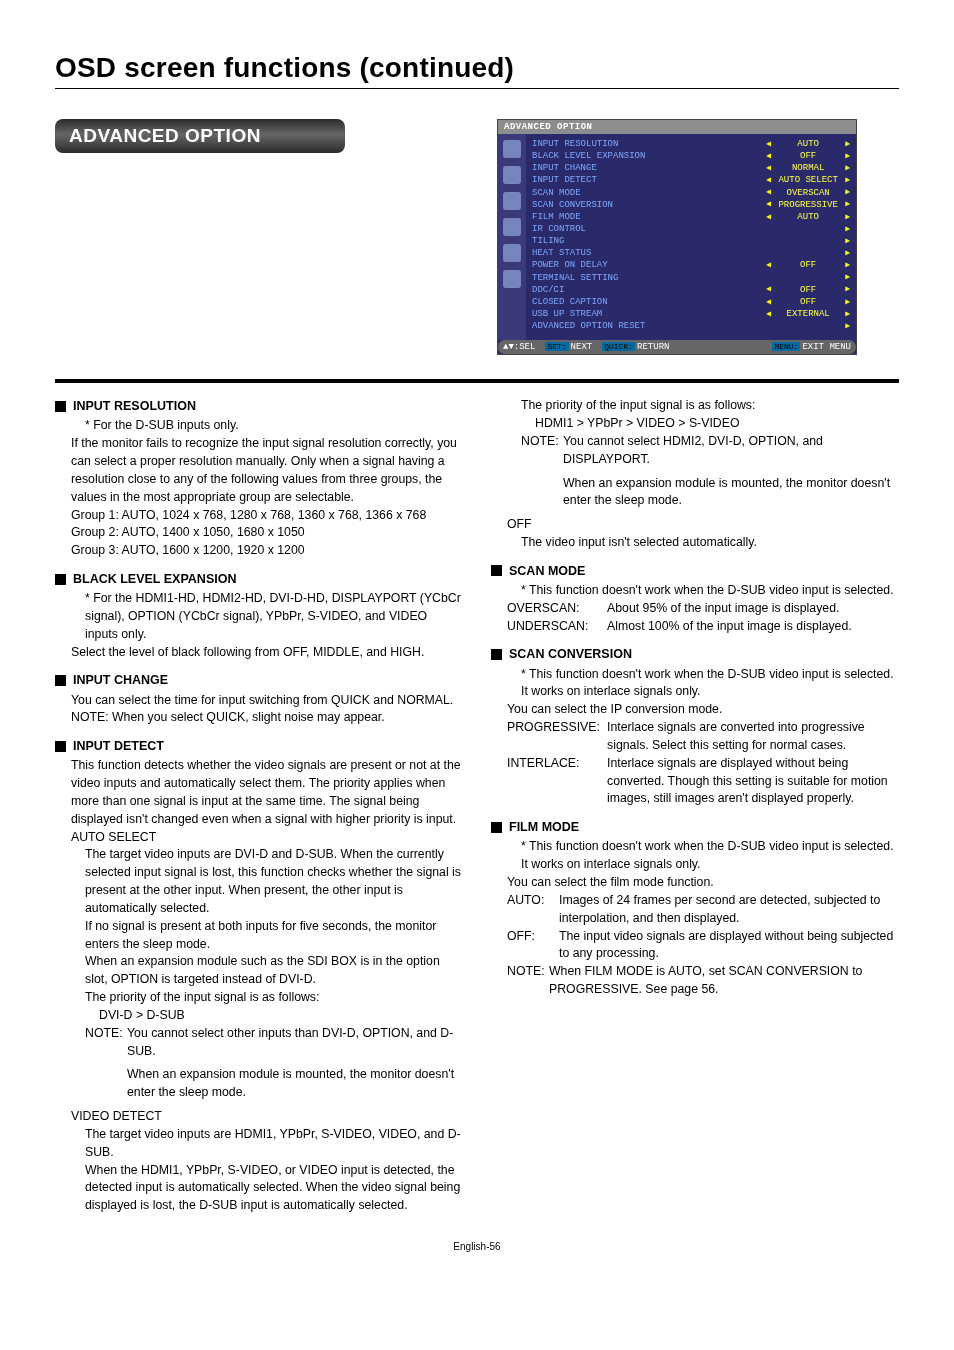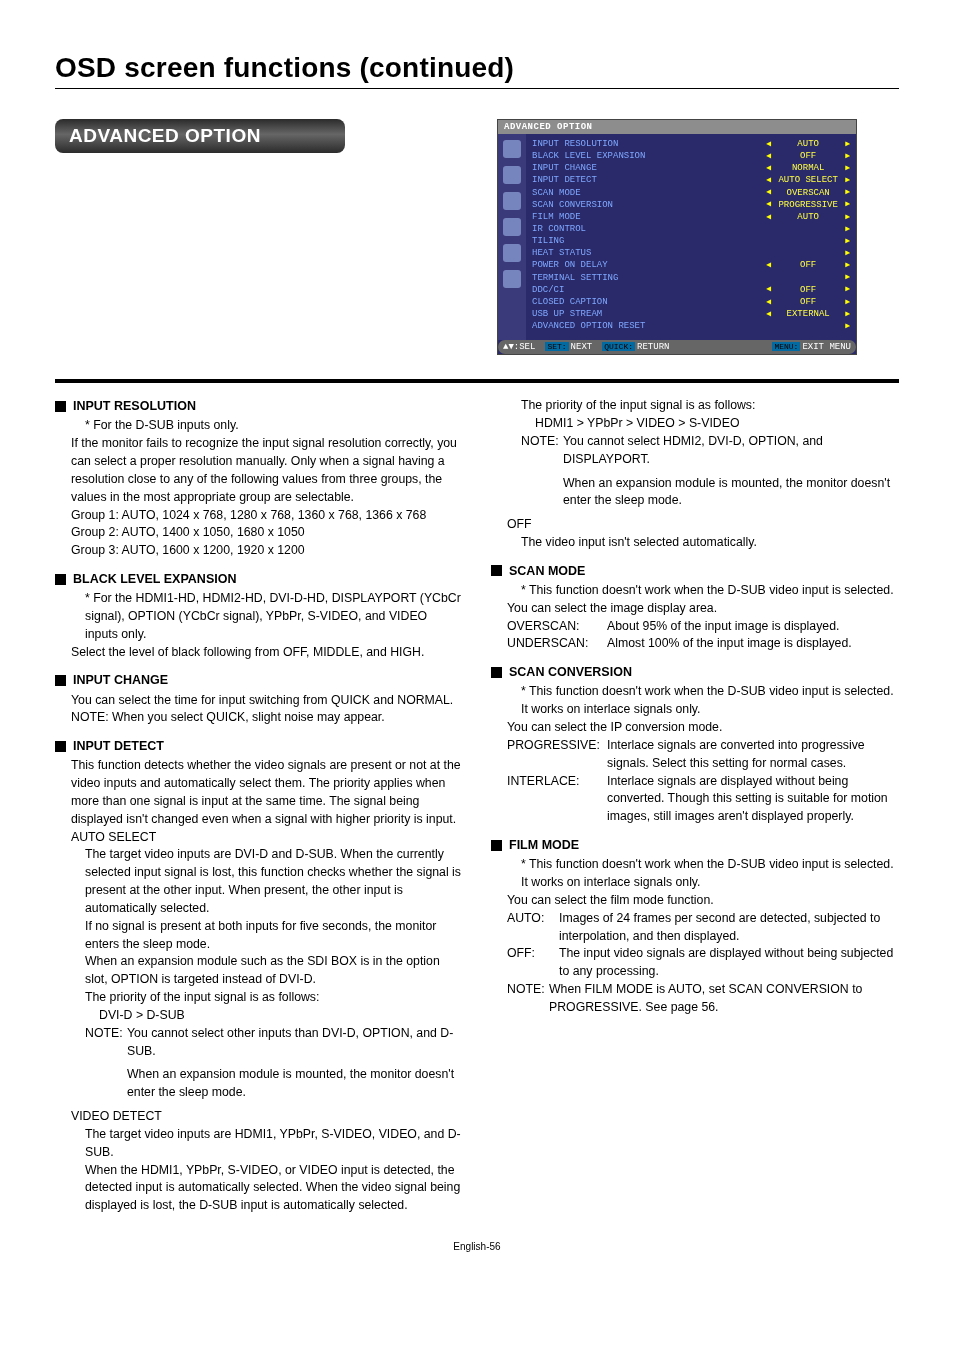--- a/index.html
+++ b/index.html
@@ -301,21 +301,20 @@
       <div class="sub-label" style="margin-top:6px;">OFF</div>
       <div class="deep">The video input isn't selected automatically.</div>
     </div>
 
     <div class="sect">
       <div class="sect-head">
           <span class="sq"></span>
           <span>SCAN MODE</span>
         </div>
       <div class="note deep">* This function doesn't work when the D-SUB video input is selected.</div>
-      <div class="body-txt">You can select the image display area.</div>
       <div class="kv">
           <span class="k">OVERSCAN:</span>
           <span class="v">About 95% of the input image is displayed.</span>
         </div>
       <div class="kv">
           <span class="k">UNDERSCAN:</span>
           <span class="v">Almost 100% of the input image is displayed.</span>
         </div>
     </div>
 

